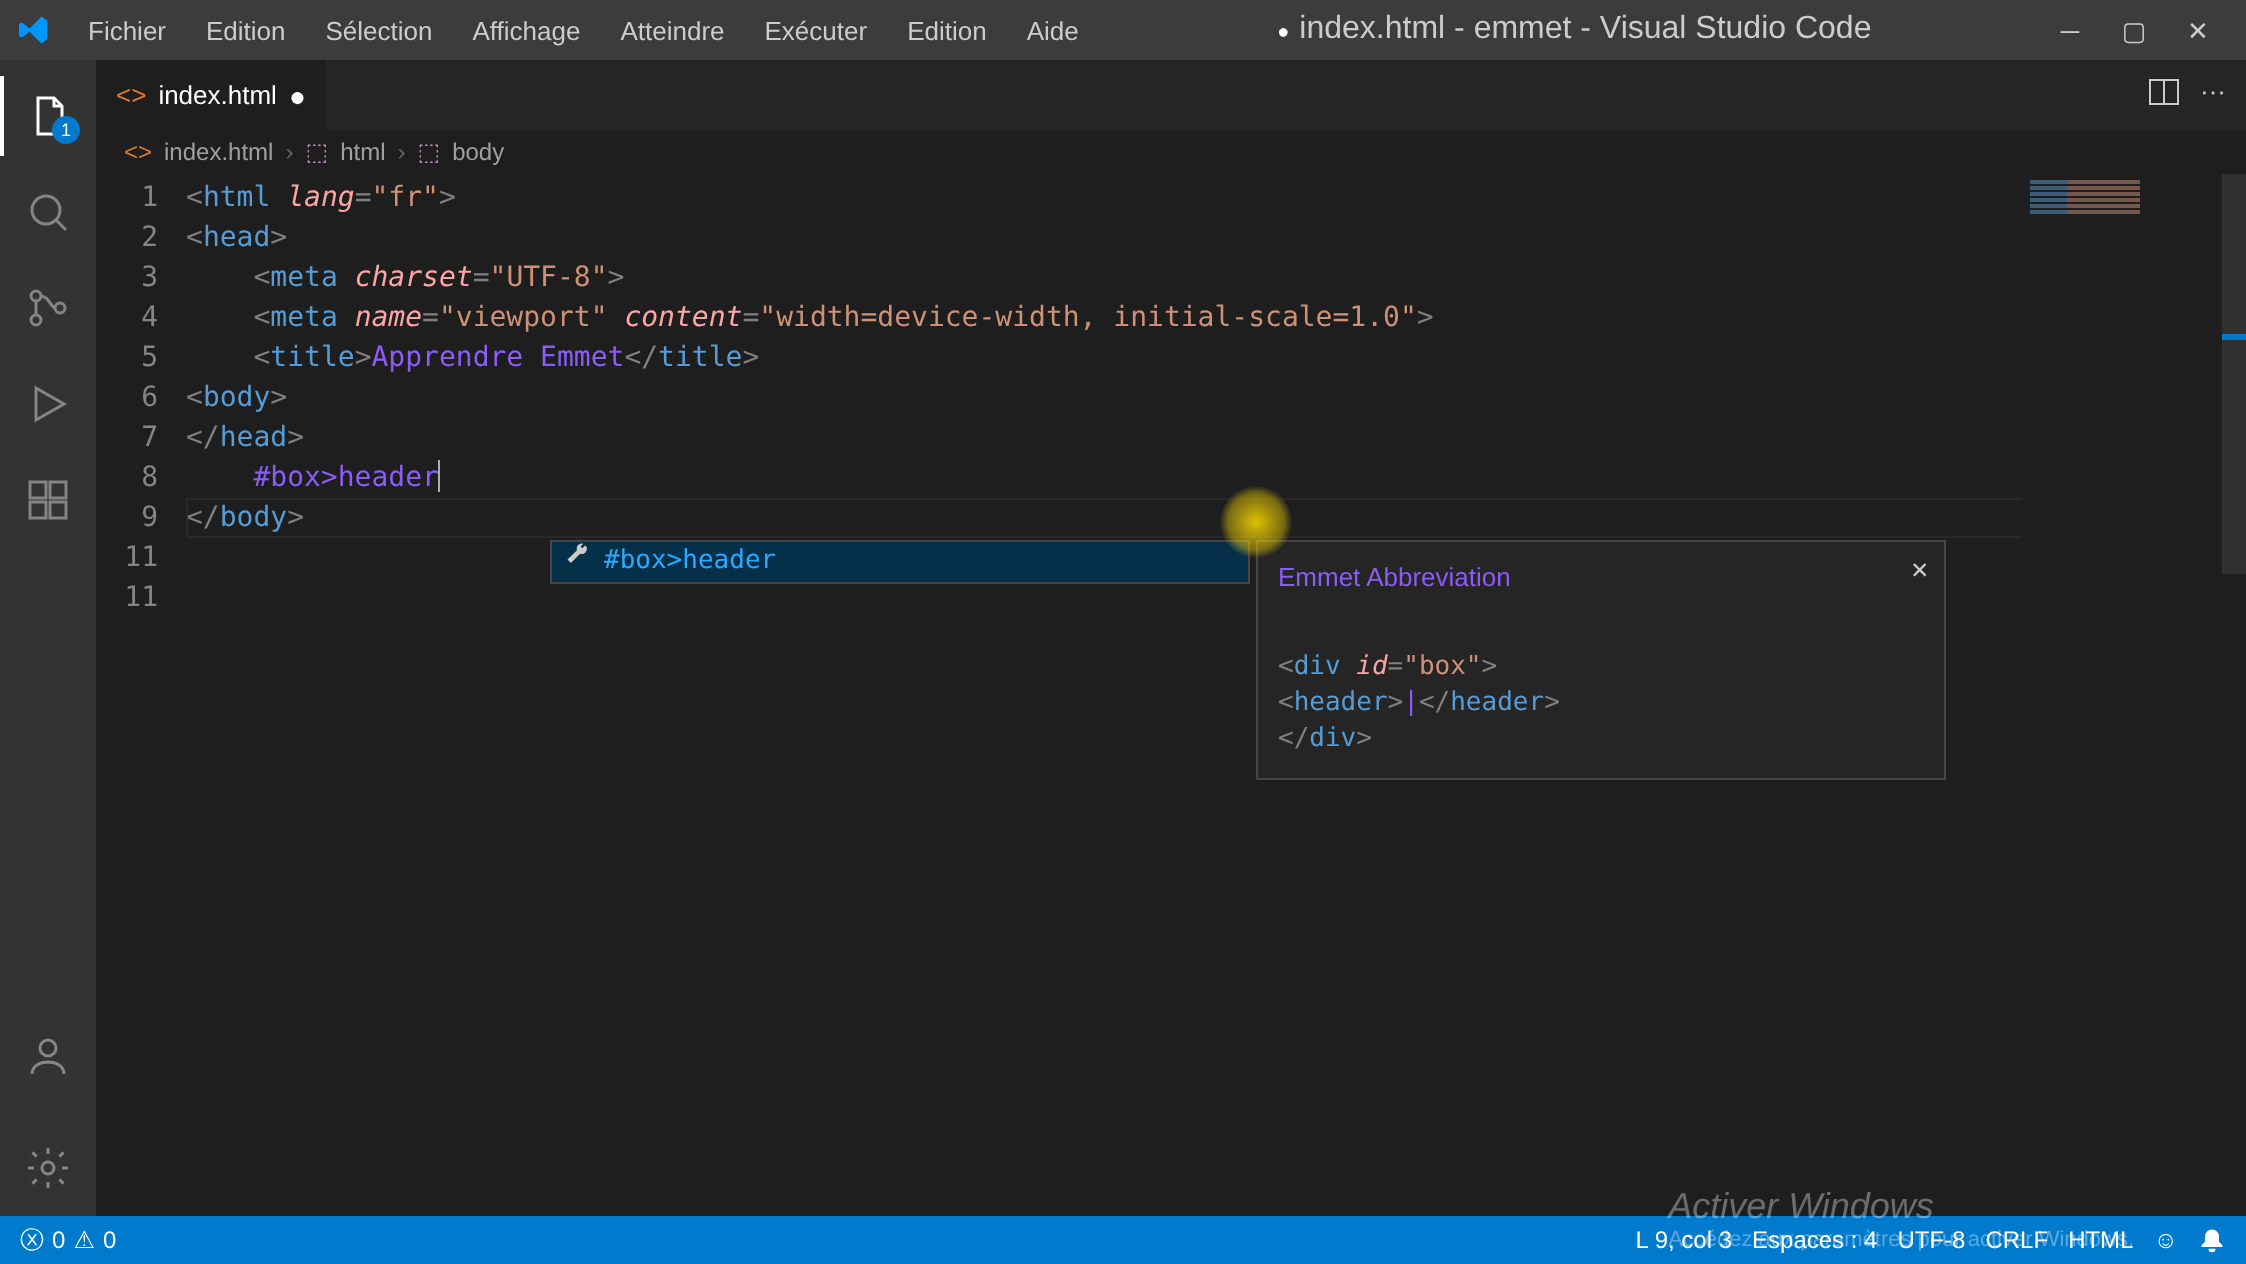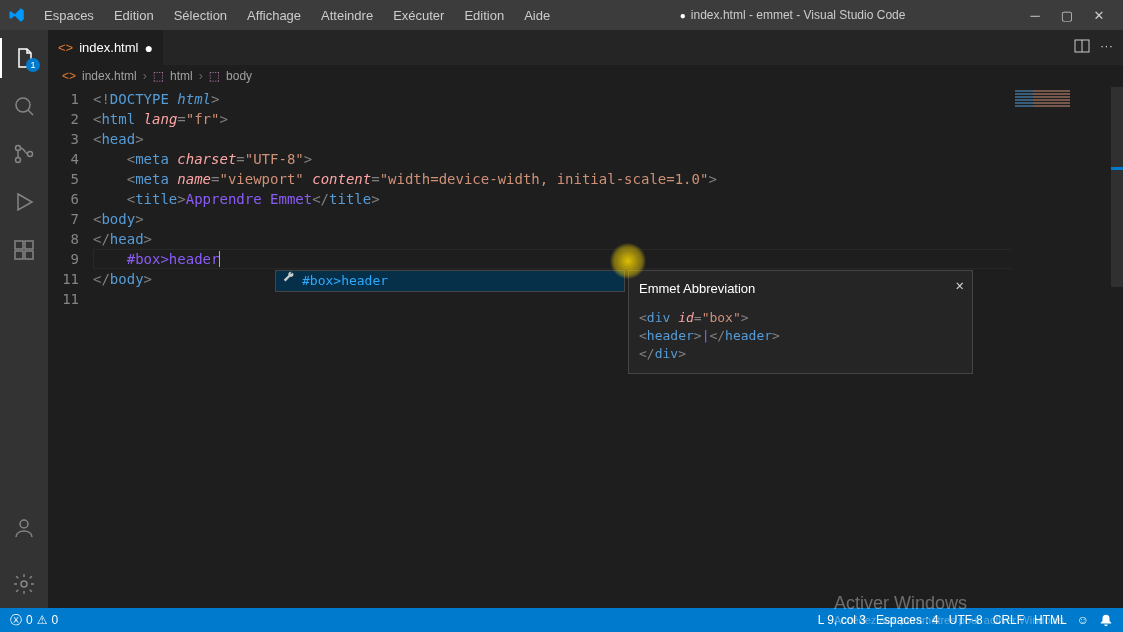--- a/index.html
+++ b/index.html
@@ -25,21 +25,21 @@
 .menu-item {
   padding: 4px 8px;
   color: #cccccc;
   cursor: pointer;
   font-size: 13px;
 }
 .title-center {
   flex: 1;
   text-align: center;
   color: #cccccc;
-  font-size: 12px;
+  font-size: 16px;
 }
 .title-dot::before { content: "●"; margin-right: 5px; color: #fff; font-size: 10px; }
 .win-controls { display: flex; gap: 16px; padding-right: 8px; }
 .win-btn { width: 16px; height: 16px; color: #cccccc; cursor: pointer; display:flex;align-items:center;justify-content:center; }
 
 .main { display: flex; height: 578px; }
 .activitybar {
   width: 48px;
   background: #333333;
   display: flex;
@@ -197,21 +197,21 @@
   font-size: 13px;
   color: #cccccc;
 }
 .emmet-popup .close {
   position: absolute;
   top: 4px; right: 8px;
   color: #cccccc;
   cursor: pointer;
   font-size: 14px;
 }
-.emmet-popup .title { color: #ffffff; font-family: "Segoe UI",sans-serif; font-size: 13px; margin-bottom: 10px;}
+.emmet-popup .title { color: #8b5cf6; font-family: "Segoe UI",sans-serif; font-size: 13px; margin-bottom: 26px;}
 .emmet-popup .code-preview { line-height: 18px; }
 
 .mouse-highlight {
   position: absolute;
   left: 610px; top: 243px;
   width: 36px; height: 36px;
   border-radius: 50%;
   background: radial-gradient(circle, rgba(255,220,0,0.85) 0%, rgba(255,220,0,0.4) 55%, rgba(255,220,0,0) 72%);
   pointer-events: none;
 }
@@ -229,33 +229,33 @@
 .statusbar .right { margin-left: auto; }
 .sb-item { display: flex; align-items: center; gap: 4px; cursor: pointer; }
 .watermark {
   position: absolute;
   right: 56px;
   bottom: 6px;
   color: rgba(255,255,255,0.35);
   font-size: 12px;
   pointer-events:none;
 }
-.watermark .s1 { font-size: 18px; }
+.watermark .s1 { font-size: 18px; font-style: italic; }
 .watermark .s2 { font-size: 11px; }
 </style>
 </head>
 <body>
 
 <div class="titlebar">
   <span class="logo">
     <svg viewBox="0 0 24 24" width="18" height="18">
         <path fill="#0098ff" d="M17 3l4 3v12l-4 3-8-8-5 4-2-1V8l2-1 5 4 8-8z"></path>
       </svg>
   </span>
-  <span class="menu-item">Espaces</span>
+  <span class="menu-item">Fichier</span>
   <span class="menu-item">Edition</span>
   <span class="menu-item">Sélection</span>
   <span class="menu-item">Affichage</span>
   <span class="menu-item">Atteindre</span>
   <span class="menu-item">Exécuter</span>
   <span class="menu-item">Edition</span>
   <span class="menu-item">Aide</span>
   <span class="title-center title-dot">index.html - emmet - Visual Studio Code</span>
   <div class="win-controls">
     <span class="win-btn">─</span>
@@ -353,21 +353,20 @@
         <div>5</div>
         <div>6</div>
         <div>7</div>
         <div>8</div>
         <div>9</div>
         <div>11</div>
         <div>11</div>
       </div>
       <div class="code">
         <div class="cursor-line" style="top:162px;"></div>
-        <div class="line"><span class="t-br">&lt;!</span><span class="t-tag">DOCTYPE</span> <span class="t-doc">html</span><span class="t-br">&gt;</span></div>
         <div class="line"><span class="t-br">&lt;</span><span class="t-tag">html</span> <span class="t-attr">lang</span><span class="t-br">=</span><span class="t-str">"fr"</span><span class="t-br">&gt;</span></div>
         <div class="line"><span class="t-br">&lt;</span><span class="t-tag">head</span><span class="t-br">&gt;</span></div>
         <div class="line">    <span class="t-br">&lt;</span><span class="t-tag">meta</span> <span class="t-attr">charset</span><span class="t-br">=</span><span class="t-str">"UTF-8"</span><span class="t-br">&gt;</span></div>
         <div class="line">    <span class="t-br">&lt;</span><span class="t-tag">meta</span> <span class="t-attr">name</span><span class="t-br">=</span><span class="t-str">"viewport"</span> <span class="t-attr">content</span><span class="t-br">=</span><span class="t-str">"width=device-width, initial-scale=1.0"</span><span class="t-br">&gt;</span></div>
         <div class="line">    <span class="t-br">&lt;</span><span class="t-tag">title</span><span class="t-br">&gt;</span><span class="t-txt">Apprendre Emmet</span><span class="t-br">&lt;/</span><span class="t-tag">title</span><span class="t-br">&gt;</span></div>
         <div class="line"><span class="t-br">&lt;</span><span class="t-tag">body</span><span class="t-br">&gt;</span></div>
         <div class="line"><span class="t-br">&lt;/</span><span class="t-tag">head</span><span class="t-br">&gt;</span></div>
         <div class="line">    <span class="t-txt">#box&gt;header</span><span class="caret"></span></div>
         <div class="line"><span class="t-br">&lt;/</span><span class="t-tag">body</span><span class="t-br">&gt;</span></div>
 

